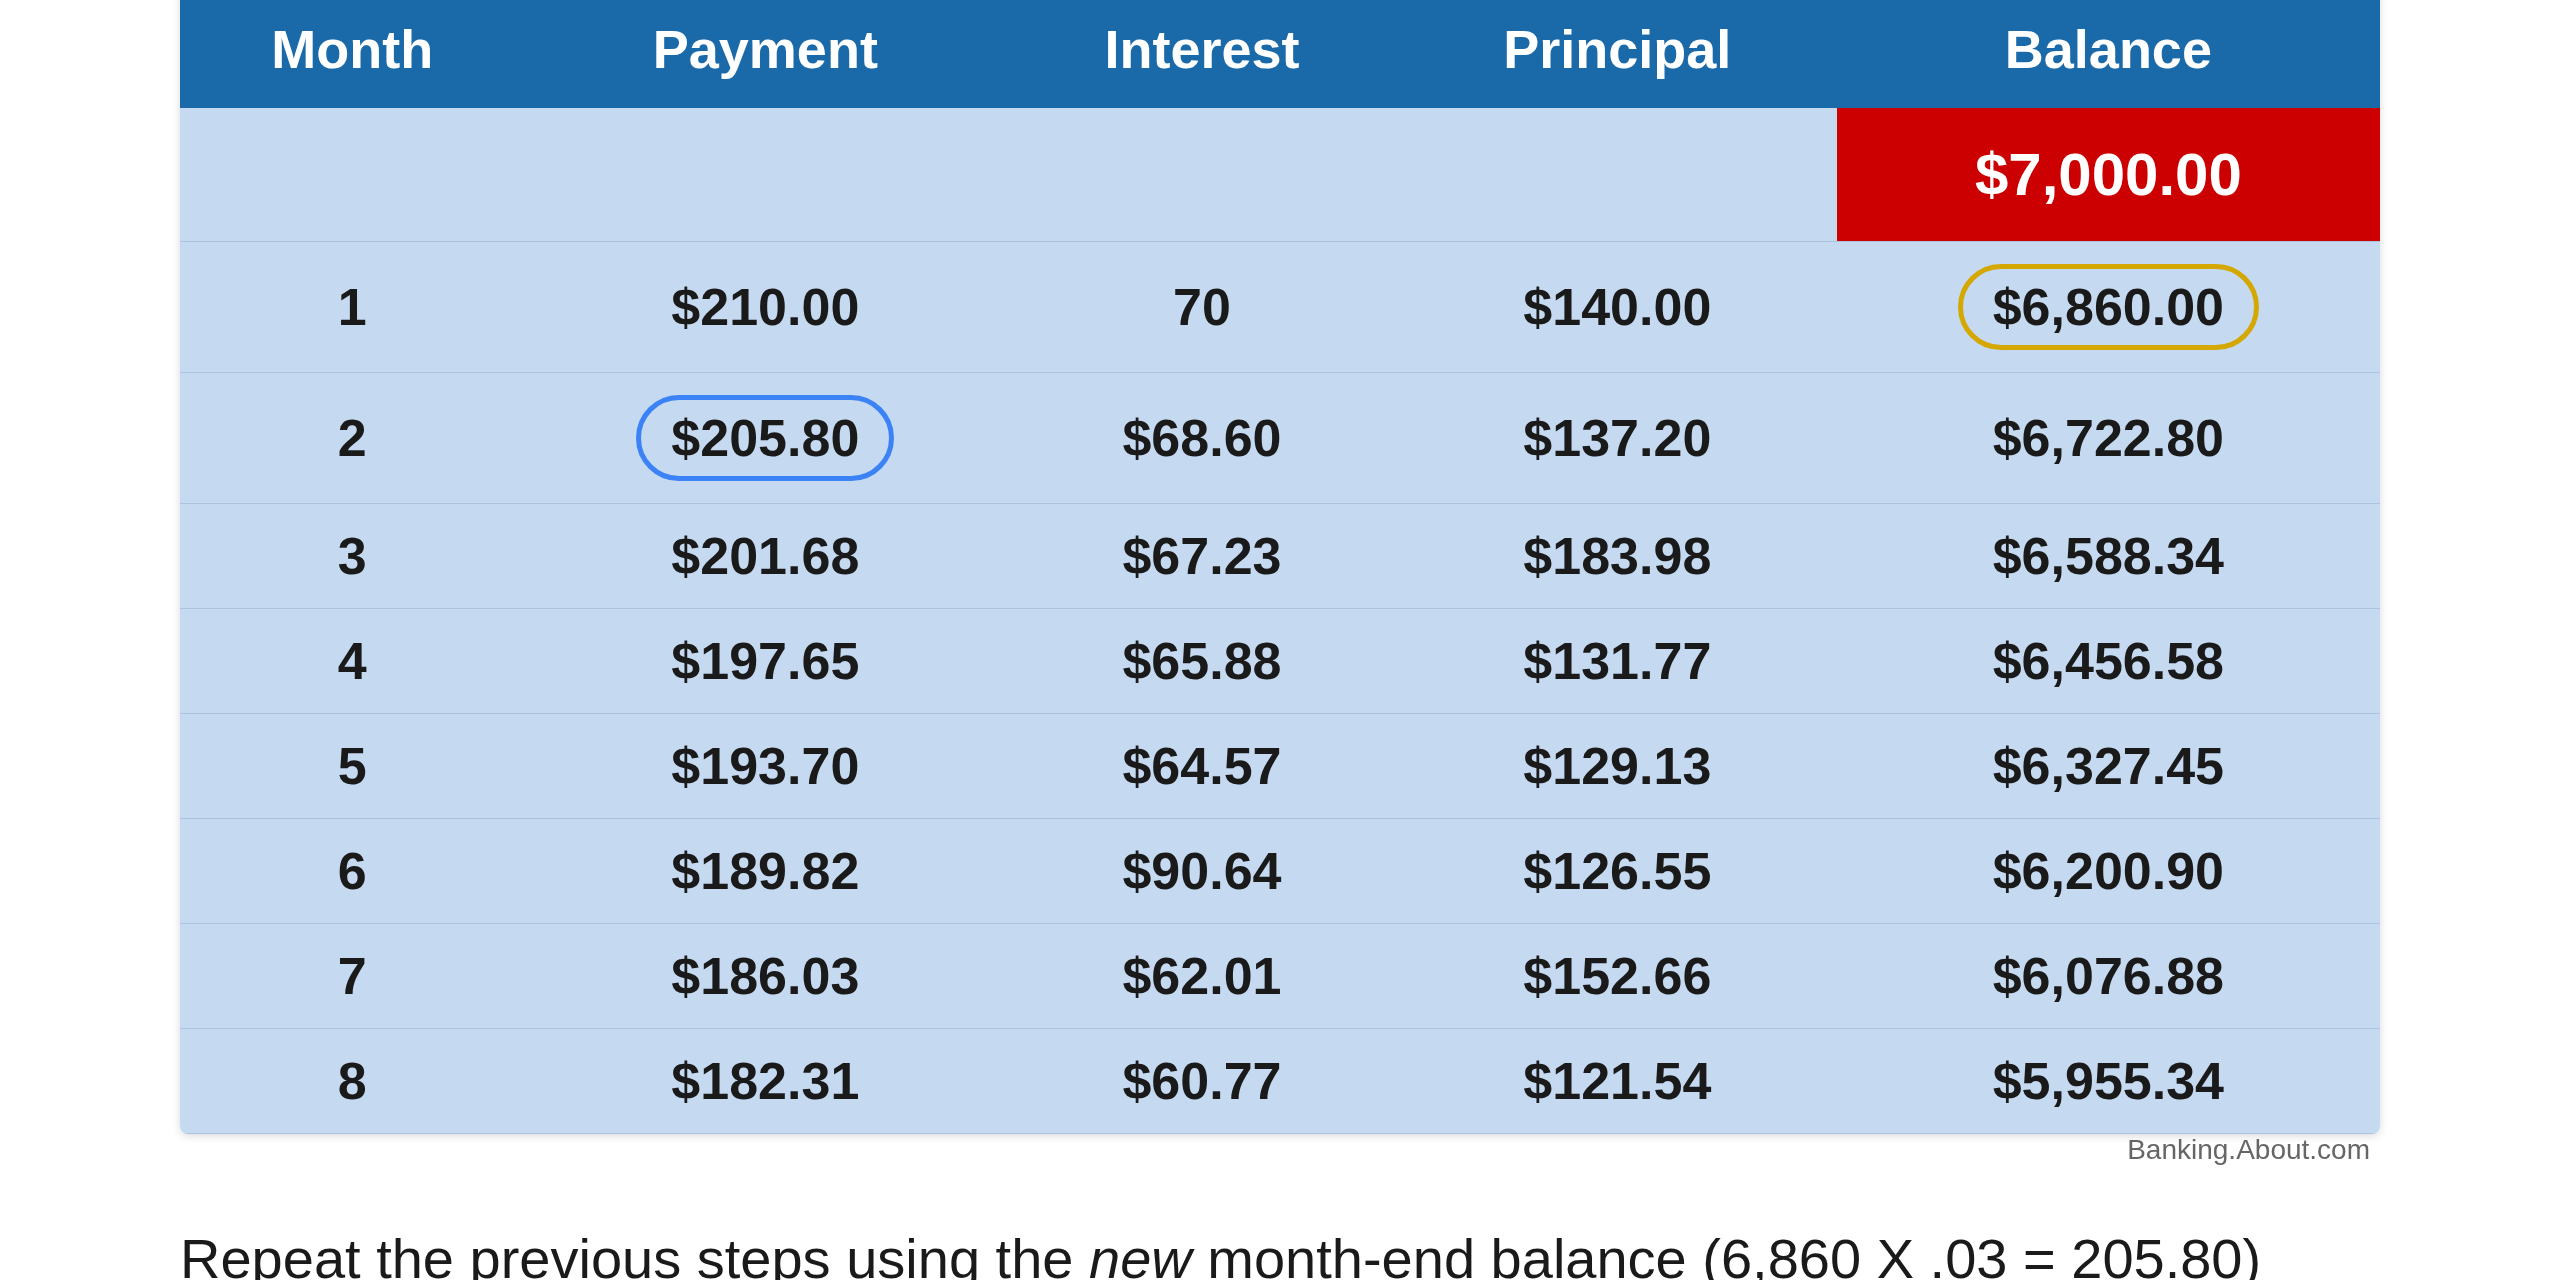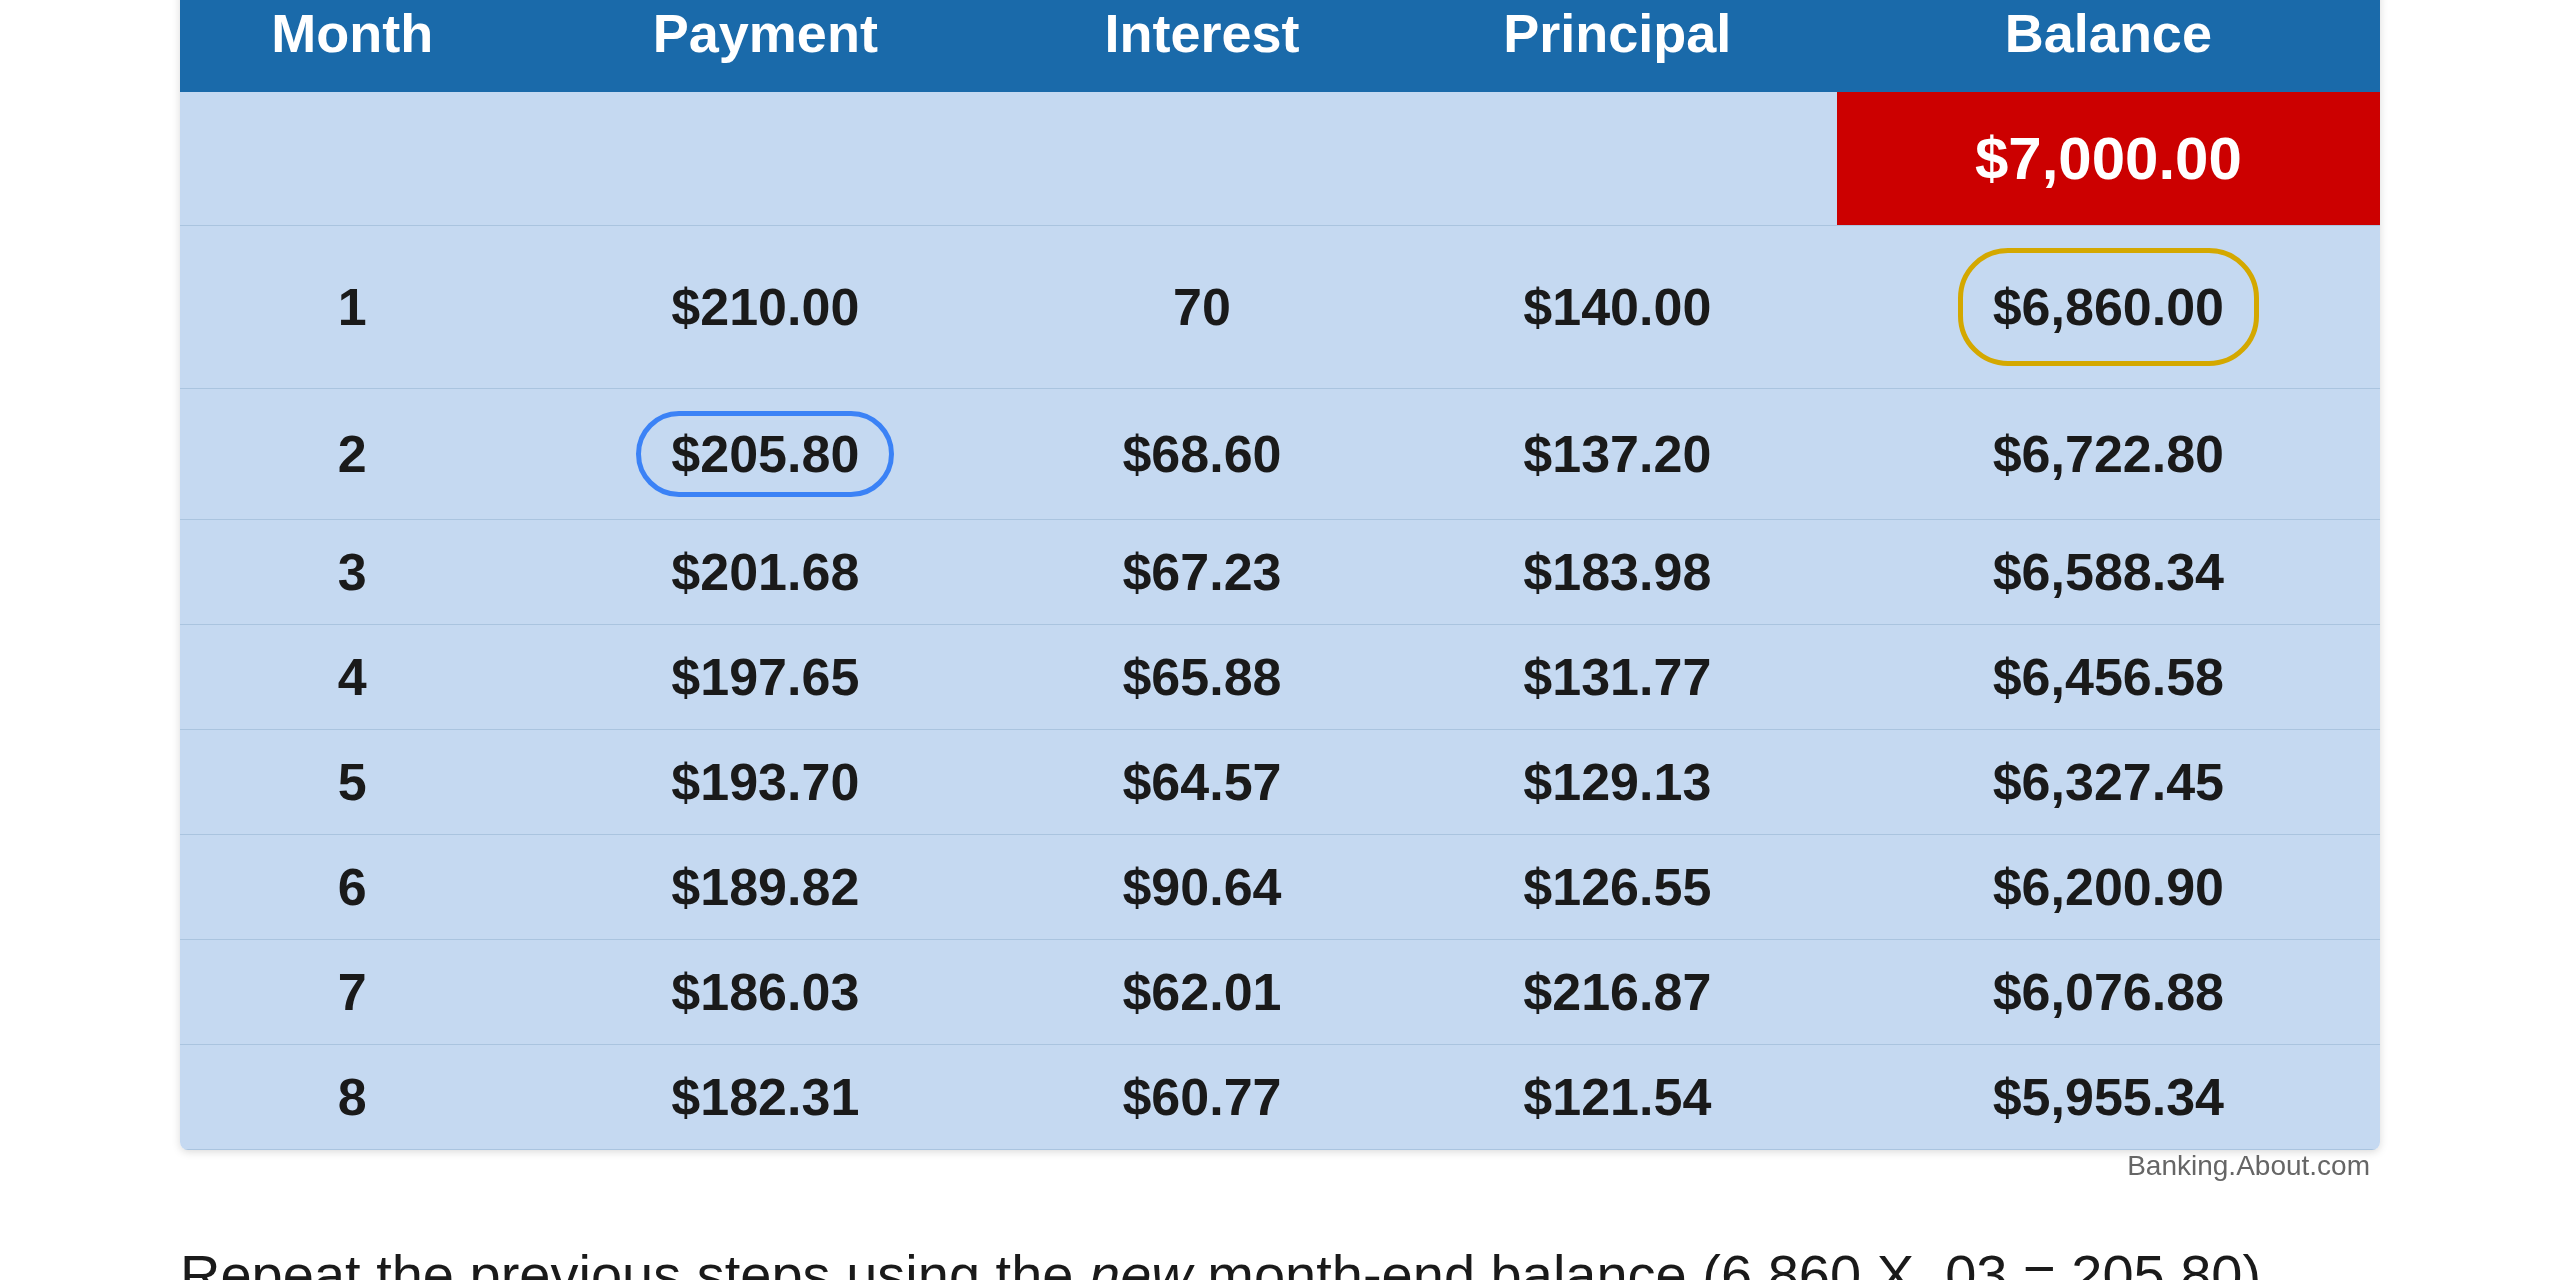--- a/index.html
+++ b/index.html
@@ -59,21 +59,21 @@
       font-size: 60px !important;
       font-weight: bold !important;
       border-radius: 0;
     }
 
     
     .oval-yellow {
       display: inline-block;
       border: 5px solid #d4a800;
       border-radius: 50px;
-      padding: 24px 30px;
+      padding: 8px 30px;
       background: transparent;
     }
 
     
     .oval-yellow-payment {
       display: inline-block;
       border: 5px solid #3b82f6;
       border-radius: 50px;
       padding: 8px 30px;
       background: transparent;
@@ -171,21 +171,21 @@
         <td>$189.82</td>
         <td>$90.64</td>
         <td>$126.55</td>
         <td>$6,200.90</td>
       </tr>
 
       <tr>
         <td>7</td>
         <td>$186.03</td>
         <td>$62.01</td>
-        <td>$216.87</td>
+        <td>$152.66</td>
         <td>$6,076.88</td>
       </tr>
 
       <tr>
         <td>8</td>
         <td>$182.31</td>
         <td>$60.77</td>
         <td>$121.54</td>
         <td>$5,955.34</td>
       </tr>

